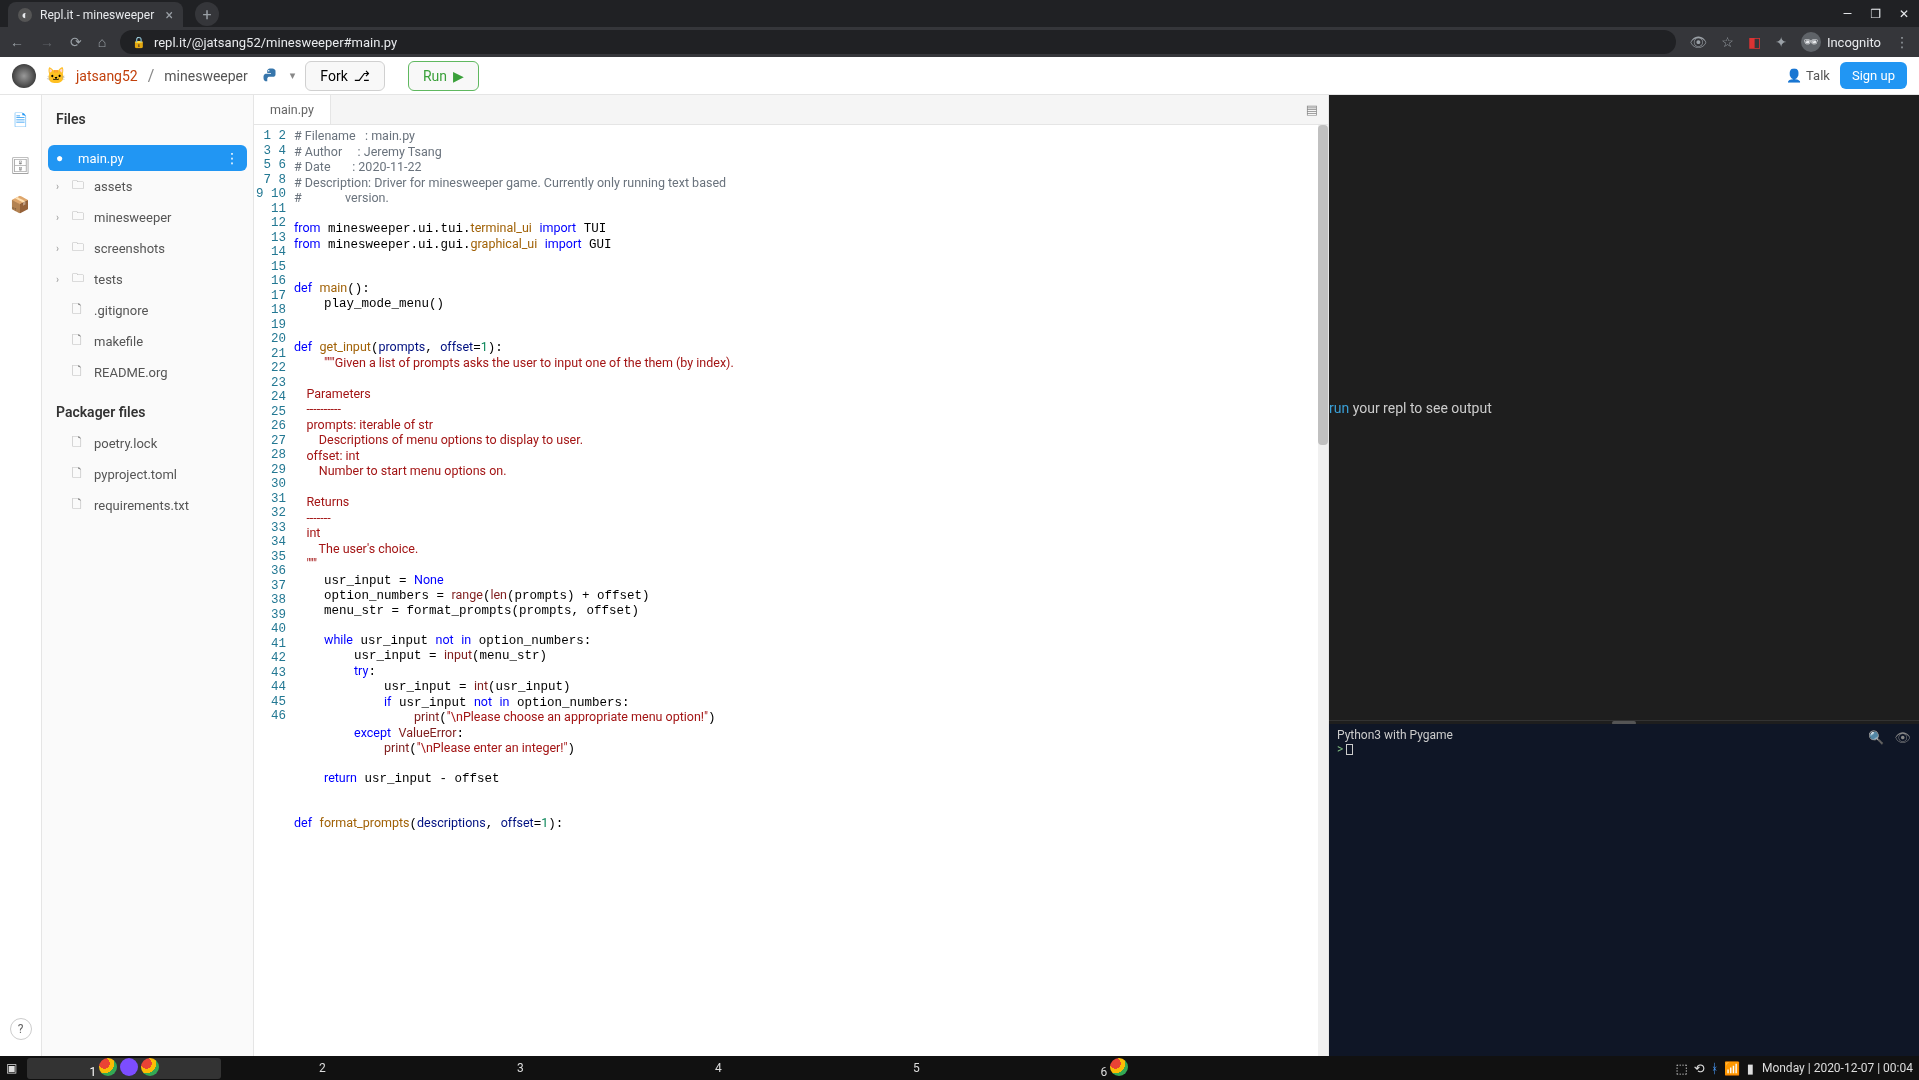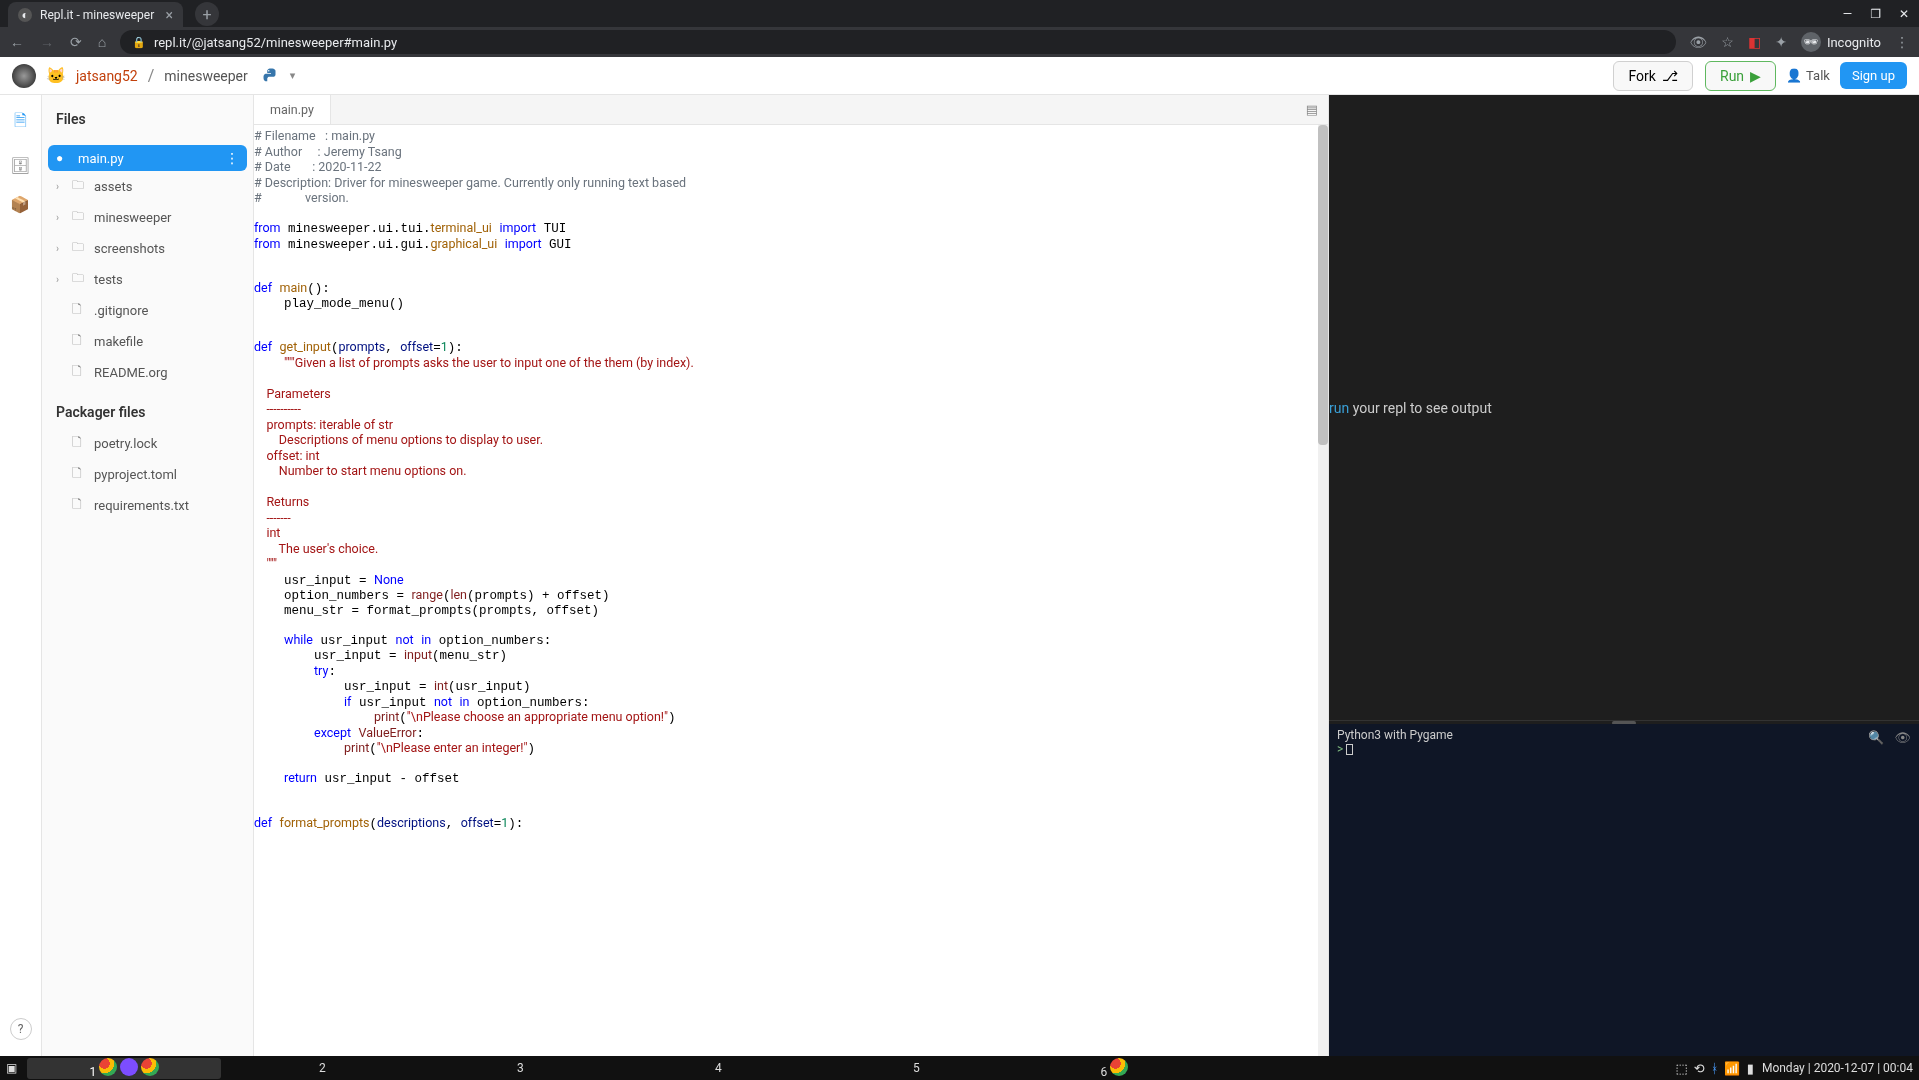--- a/index.html
+++ b/index.html
@@ -22,21 +22,21 @@
 .incog-icon { width: 20px; height: 20px; border-radius: 50%; background: #5f6368; display: flex; align-items: center; justify-content: center; font-size: 12px; }
 
 
 .app-header { background: #fff; height: 38px; border-bottom: 1px solid #e5e5e5; display: flex; align-items: center; padding: 0 12px; gap: 10px; }
 .logo { width: 24px; height: 24px; border-radius: 50%; background: radial-gradient(circle, #999 0%, #333 80%); }
 .kitty { width: 20px; height: 20px; }
 .crumb { font-size: 14px; color: #c2410c; }
 .crumb-sep { color: #888; }
 .crumb2 { font-size: 14px; color: #555; }
 .py-icon { width: 18px; height: 18px; margin-left: 4px; }
-.header-center { flex: 1; display: flex; justify-content: flex-end; gap: 12px; }
+.header-center { flex: 1; display: flex; justify-content: flex-start; gap: 23px; }
 .btn { border: 1px solid #d0d0d0; background: #f8f8f8; border-radius: 6px; padding: 6px 14px; font-size: 14px; display: flex; align-items: center; gap: 6px; cursor: pointer; }
 .btn-run { border-color: #5fb85f; color: #3aa03a; }
 .btn-run .tri { color: #3aa03a; }
 .header-right { display: flex; align-items: center; gap: 10px; }
 .talk { font-size: 13px; color: #555; display: flex; align-items: center; gap: 4px; }
 .signup { background: #2196f3; color: #fff; border-radius: 6px; padding: 6px 12px; font-size: 13px; }
 
 
 .main { flex: 1; display: flex; background: #f5f5f5; overflow: hidden; }
 .left-rail { width: 42px; background: #fff; border-right: 1px solid #e5e5e5; display: flex; flex-direction: column; align-items: center; padding-top: 14px; gap: 20px; color: #888; font-size: 16px; }
@@ -242,20 +242,67 @@
         </div>
       </div>
   </div>
 
   <div class="editor-pane">
     <div class="tabs-bar">
       <div class="ed-tab">main.py</div>
       <div class="layout-icon">▤</div>
     </div>
     <div class="code-area">
+      <div class="gutter" id="gutter">1
+2
+3
+4
+5
+6
+7
+8
+9
+10
+11
+12
+13
+14
+15
+16
+17
+18
+19
+20
+21
+22
+23
+24
+25
+26
+27
+28
+29
+30
+31
+32
+33
+34
+35
+36
+37
+38
+39
+40
+41
+42
+43
+44
+45
+46
+</div>
       <div class="code" id="code"><span class="c-comment"># Filename   : main.py</span>
 <span class="c-comment"># Author     : Jeremy Tsang</span>
 <span class="c-comment"># Date       : 2020-11-22</span>
 <span class="c-comment"># Description: Driver for minesweeper game. Currently only running text based</span>
 <span class="c-comment">#              version.</span>
 
 <span class="c-kw">from</span> minesweeper.ui.tui.<span class="c-fn">terminal_ui</span> <span class="c-kw">import</span> TUI
 <span class="c-kw">from</span> minesweeper.ui.gui.<span class="c-fn">graphical_ui</span> <span class="c-kw">import</span> GUI
 
 

